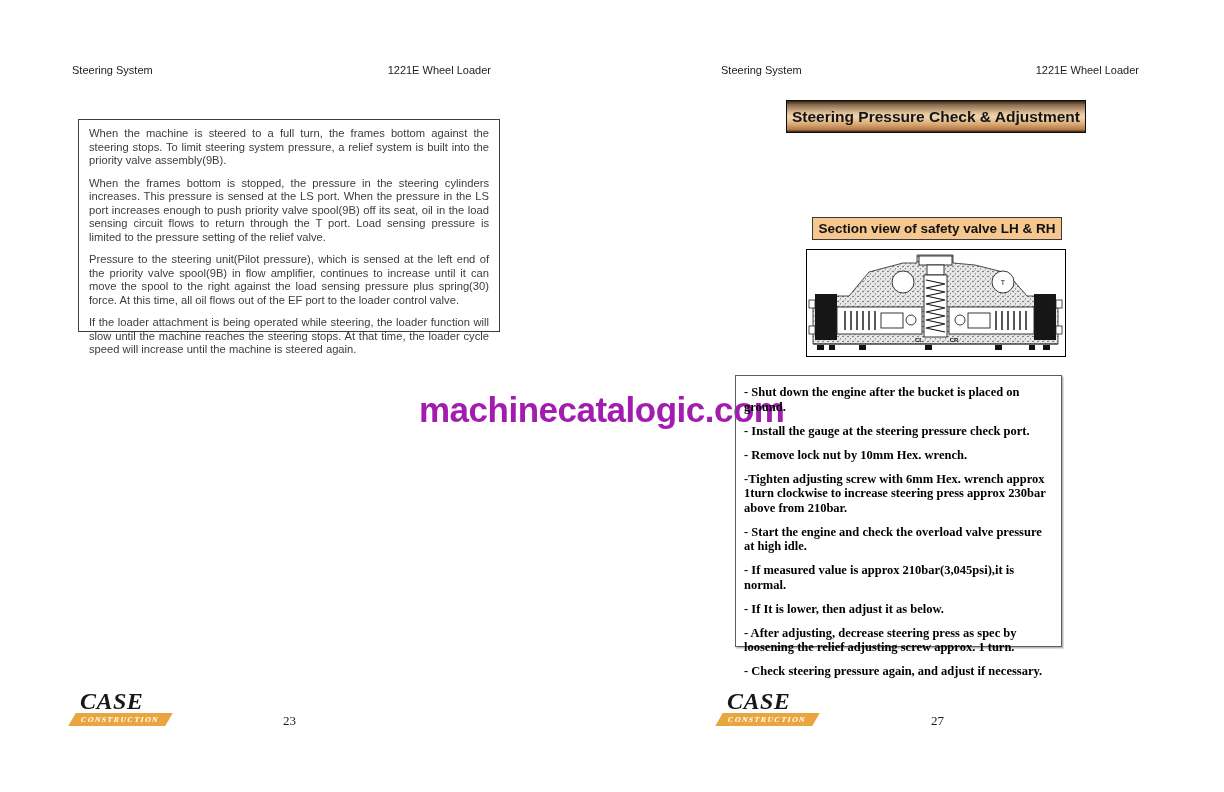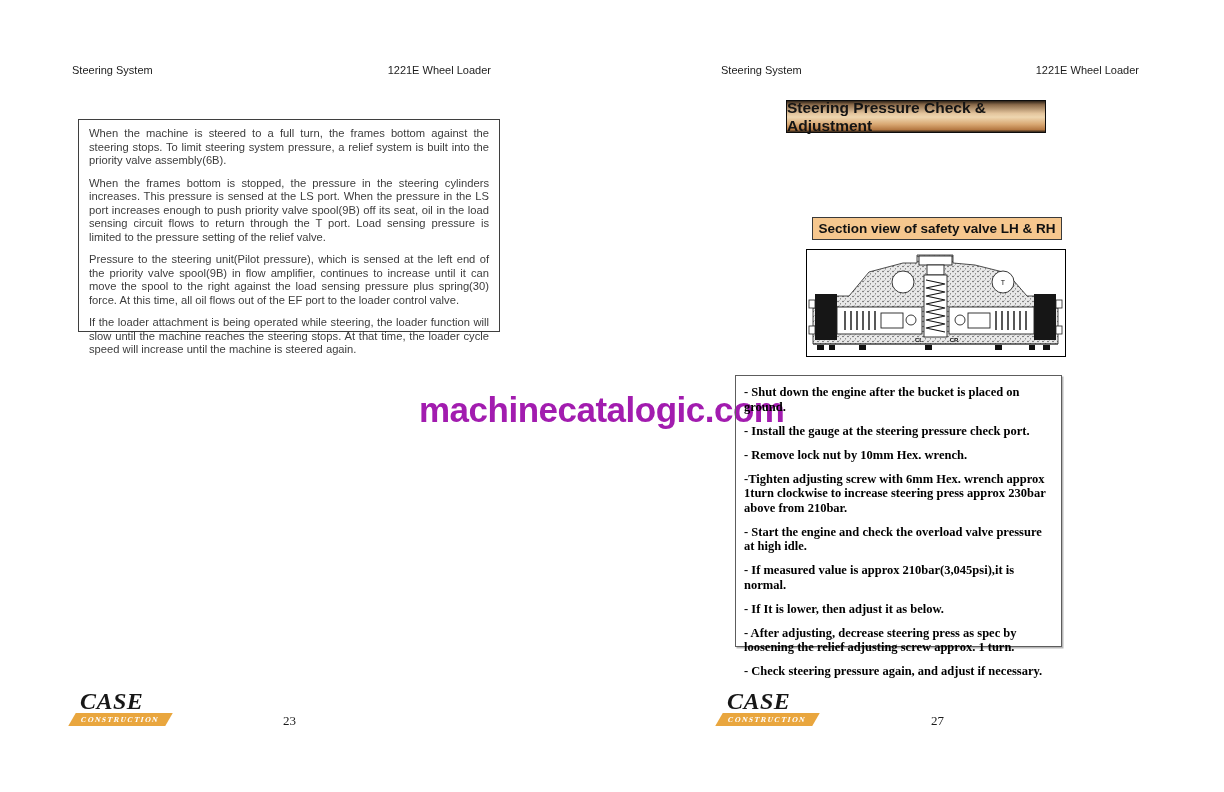--- a/index.html
+++ b/index.html
@@ -28,21 +28,21 @@
   .left-box {
     position:absolute; left:78px; top:119px; width:422px; height:213px; z-index:2;
     border:1px solid #3f3f3f; background:transparent;
     padding:7px 10px 0 10px;
     font-size:11.2px; line-height:13.5px; color:#3c3c3c; text-align:justify;
   }
   .left-box p { margin-bottom:9px; }
 
   
   .banner-main {
-    position:absolute; left:786px; top:100px; width:260px; height:33px; z-index:2;
+    position:absolute; left:786px; top:100px; width:300px; height:33px; z-index:2;
     border:1px solid #0d0d0d;
     background:linear-gradient(180deg,#2e2318 0%,#8a6a4a 12%,#e3c49c 40%,#eed6b0 52%,#d9a873 75%,#b67a44 92%,#2e2318 100%);
     display:flex; align-items:center; justify-content:center;
     font-size:15.5px; font-weight:bold; color:#141414;
   }
   .banner-section {
     position:absolute; left:812px; top:217px; width:250px; height:23px; z-index:2;
     border:1px solid #3a3a3a; background:#f6c78e;
     display:flex; align-items:center; justify-content:center;
     font-size:13.5px; font-weight:bold; color:#111111;
@@ -94,21 +94,21 @@
 <div id="canvas">
 
   <div class="watermark">machinecatalogic.com</div>
 
   <div class="page-header hdr-left-page">
     <span>Steering System</span>
     <span>1221E Wheel Loader</span>
   </div>
 
   <div class="left-box">
-    <p>When the machine is steered to a full turn, the frames bottom against the steering stops.  To limit steering system pressure, a relief system is built into the priority valve assembly(6B).</p>
+    <p>When the machine is steered to a full turn, the frames bottom against the steering stops.  To limit steering system pressure, a relief system is built into the priority valve assembly(9B).</p>
     <p>When the frames bottom is stopped, the pressure in the steering cylinders increases.  This pressure is sensed at the LS port.  When the pressure in the LS port increases enough to push priority valve spool(9B) off its seat, oil in the load sensing circuit flows to return through the T port.  Load sensing pressure is limited to the pressure setting of the relief valve.</p>
     <p>Pressure to the steering unit(Pilot pressure), which is sensed at the left end of the priority valve spool(9B) in flow amplifier, continues to increase until it can move the spool to the right against the load sensing pressure plus spring(30) force.  At this time, all oil flows out of the EF port to the loader control valve.</p>
     <p>If the loader attachment is being operated while steering, the loader function will slow until the machine reaches the steering stops.  At that time, the loader cycle speed will increase until the machine is steered again.</p>
   </div>
 
   <div class="case-logo logo-left">
     <div class="case-word">CASE</div>
     <div class="case-bar">
       <span>CONSTRUCTION</span>
     </div>

